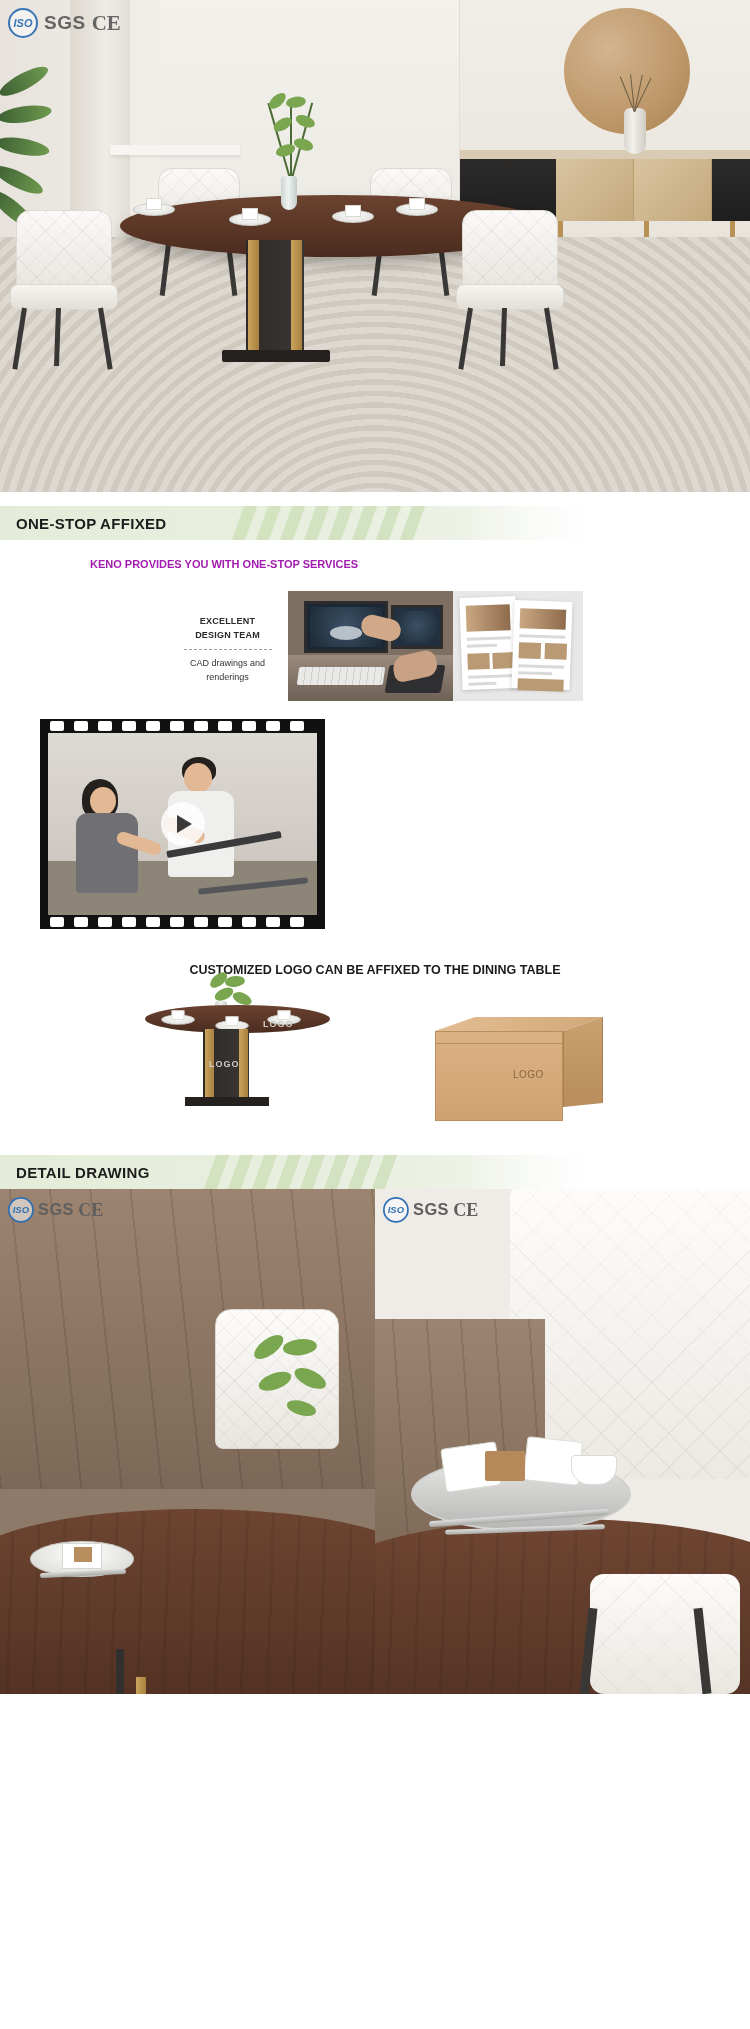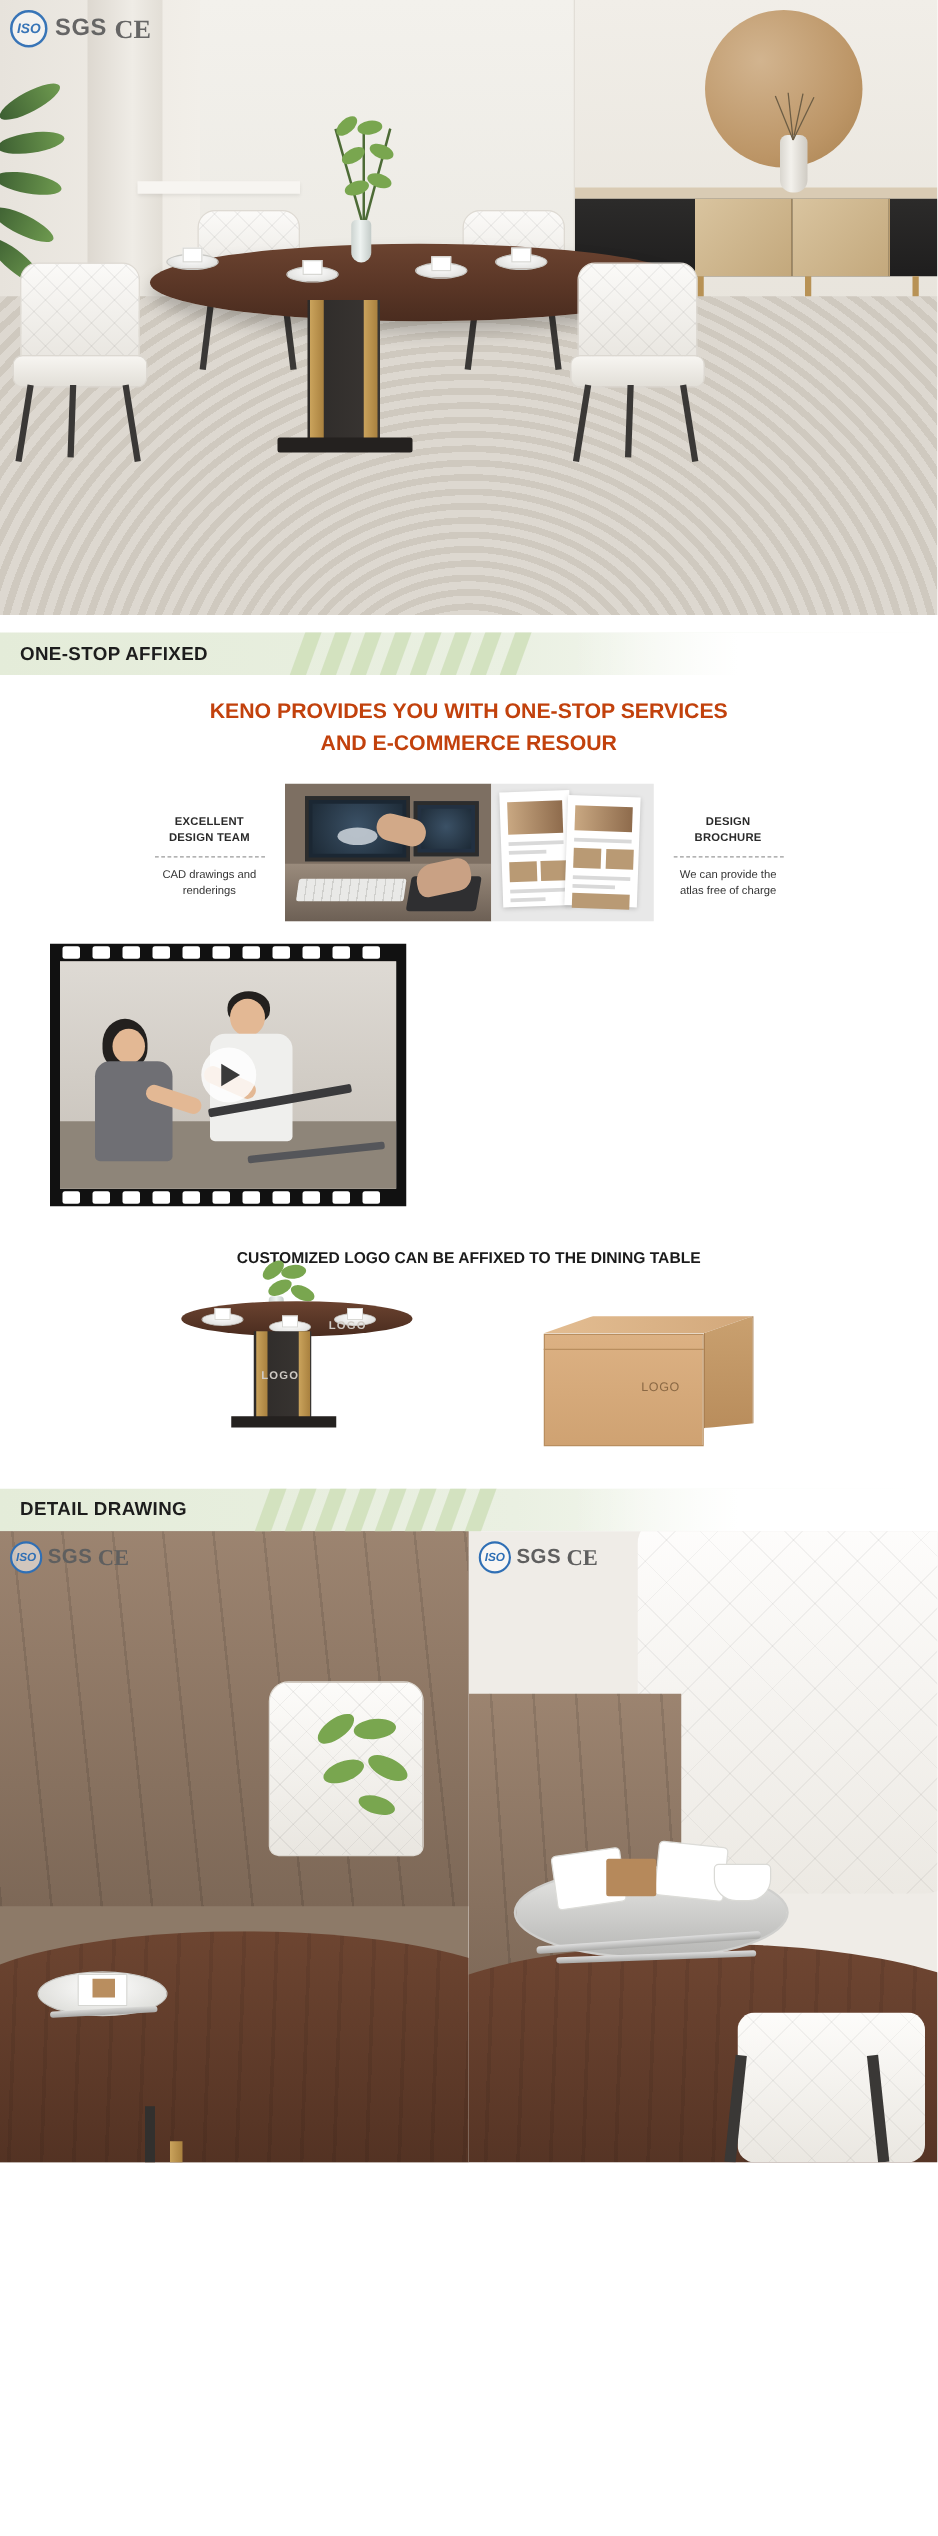--- a/index.html
+++ b/index.html
@@ -179,21 +179,21 @@
     background:#cfdfba; transform:skewX(-20deg); opacity:.85;
   }
   .sec-bar .whitecap {
     position:absolute; right:0; top:0; height:34px; width:290px; z-index:2;
     background:linear-gradient(to right, rgba(255,255,255,0), #ffffff 45%);
   }
   .sec-gap { height:14px; }
 
   
   .svc-head {
-    text-align:center; font-size:17px; font-weight:bold; color:#c2410c;
+    text-align:left; font-size:11px; font-weight:bold; color:#a21caf;
     line-height:1.55; padding:16px 90px 4px;
   }
   .svc-row {
     margin-top:14px; display:flex; align-items:flex-start; justify-content:center;
     gap:0;
   }
   .svc-caption {
     width:120px; text-align:center; padding-top:24px;
     font-size:9px; color:#2a2a2a; line-height:1.5;
   }
@@ -543,21 +543,20 @@
       <div class="stripe" style="left:382px"></div>
       <div class="stripe" style="left:406px"></div>
     </div>
     <div class="whitecap"></div>
     <div class="title">ONE-STOP  AFFIXED</div>
   </div>
 
   <div>
     <div class="svc-head">
       <div>KENO PROVIDES YOU WITH ONE-STOP  SERVICES</div>
-      <div>AND E-COMMERCE RESOUR</div>
     </div>
 
     <div class="svc-row">
       <div class="svc-caption">
         <div class="cap-title">EXCELLENT</div>
         <div class="cap-title">DESIGN TEAM</div>
         <div class="dashed"></div>
         <div class="cap-sub">CAD drawings and</div>
         <div class="cap-sub">renderings</div>
       </div>
@@ -592,27 +591,20 @@
           <div class="br-img" style="height:20px"></div>
           <div class="br-line" style="top:34px"></div>
           <div class="br-thumb" style="left:6px; top:42px"></div>
           <div class="br-thumb" style="left:32px; top:42px"></div>
           <div class="br-line" style="top:64px"></div>
           <div class="br-line" style="top:71px; right:18px"></div>
           <div class="br-thumb" style="left:6px; top:78px; width:46px; height:12px"></div>
         </div>
       </div>
 
-      <div class="svc-caption">
-        <div class="cap-title">DESIGN</div>
-        <div class="cap-title">BROCHURE</div>
-        <div class="dashed"></div>
-        <div class="cap-sub">We can provide the</div>
-        <div class="cap-sub">atlas free of charge</div>
-      </div>
     </div>
 
     <div class="film-wrap">
       <div class="film">
         <div class="film-inner">
           <div class="fv-wall"></div>
           <div class="fv-floor"></div>
 
           <div class="fv-person1">
             <div class="fv-hair" style="left:6px; top:0; width:36px; height:40px;"></div>

